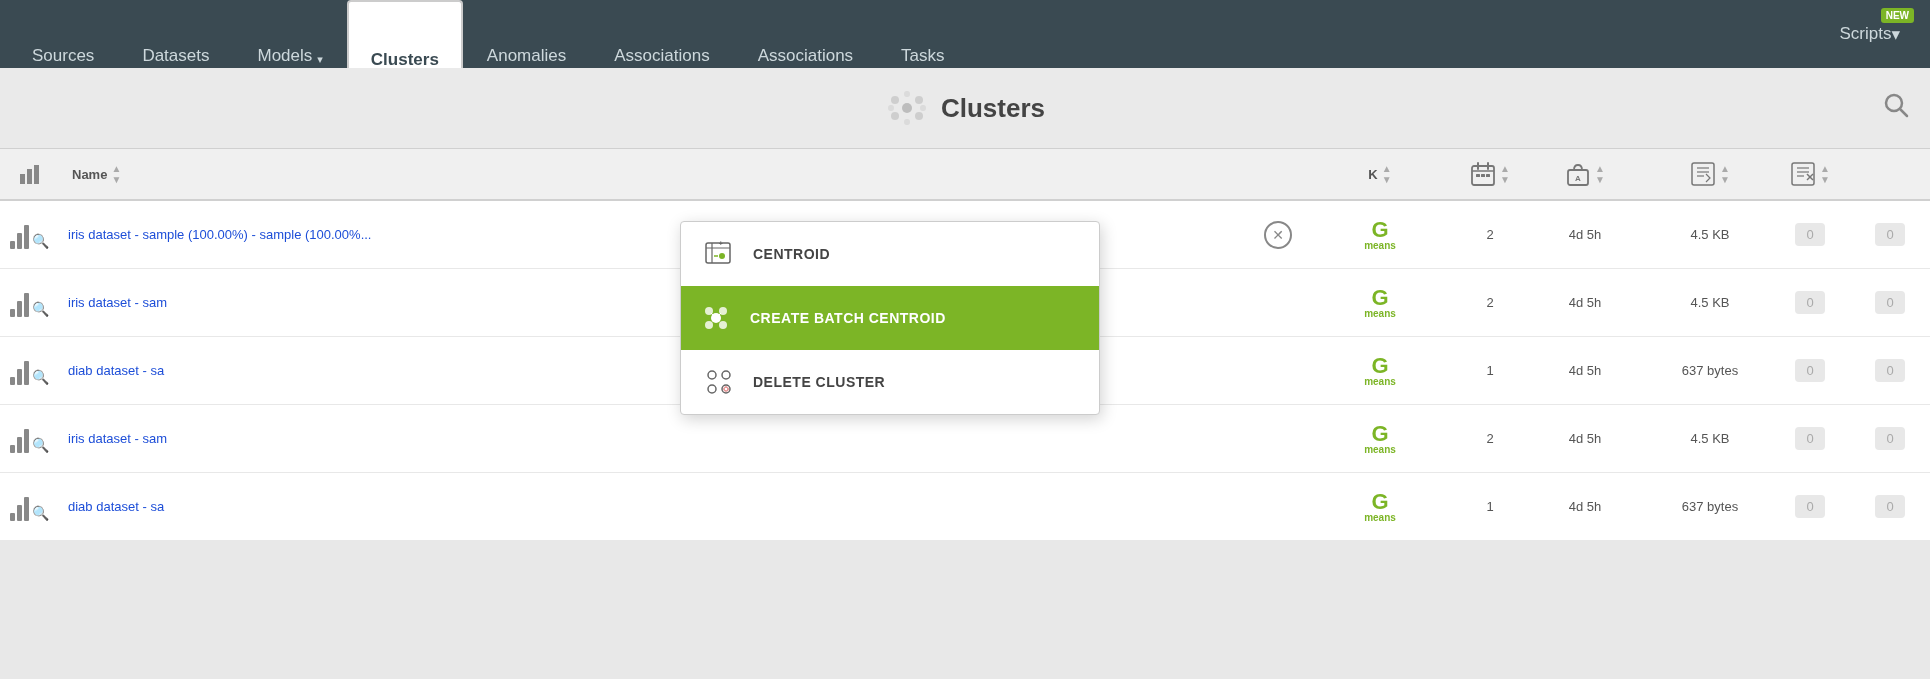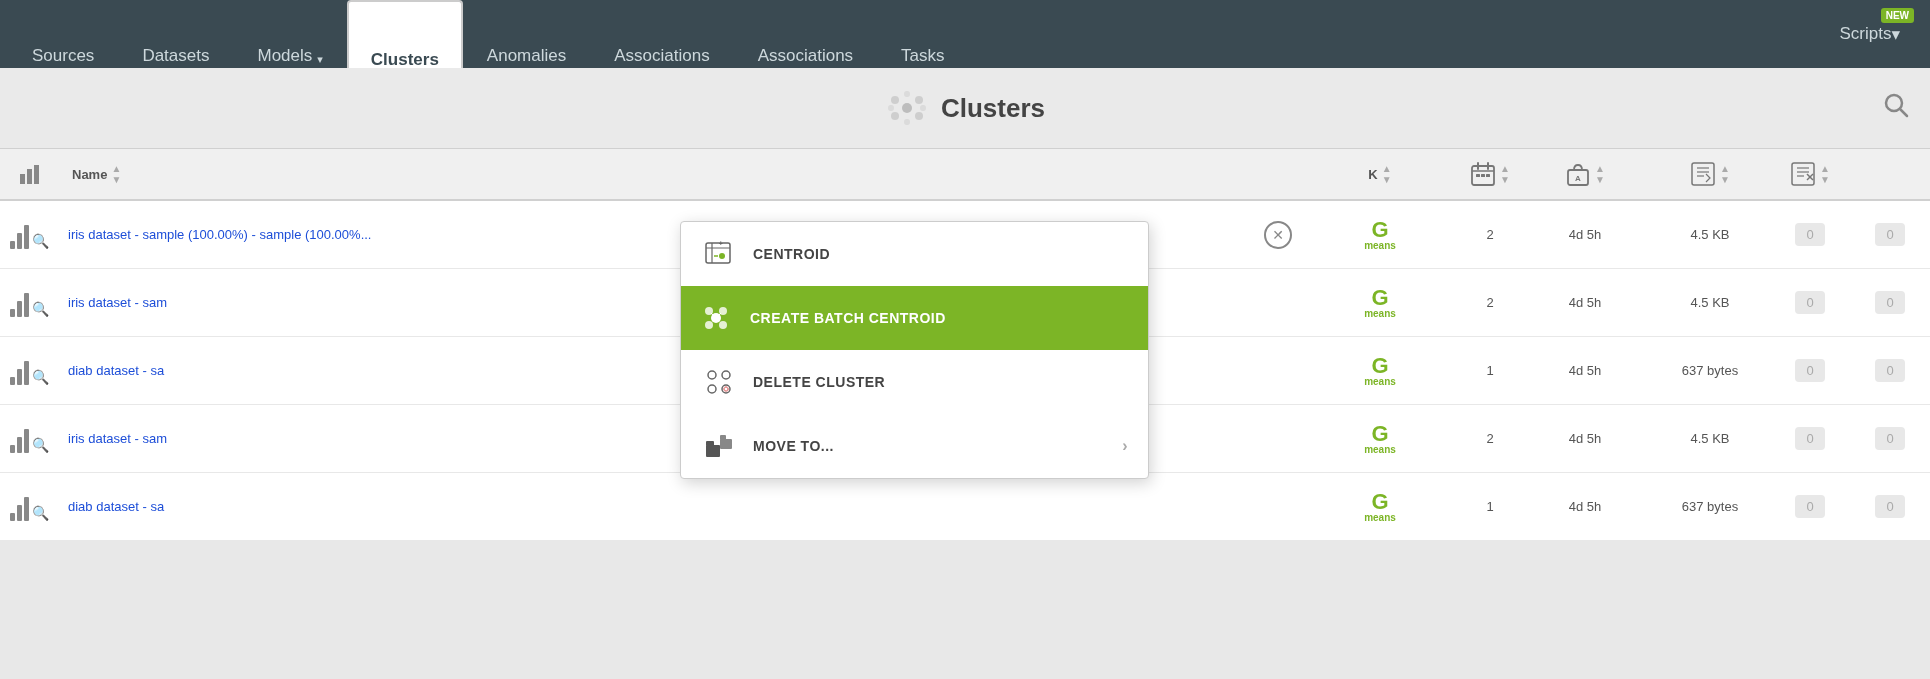--- a/index.html
+++ b/index.html
@@ -210,21 +210,21 @@
     
     .context-menu {
       position: absolute;
       top: 20px;
       left: 680px;
       background: #fff;
       border: 1px solid #ccc;
       border-radius: 4px;
       box-shadow: 2px 4px 16px rgba(0,0,0,0.18);
       z-index: 100;
-      width: 469px;
+      width: 420px;
       overflow: hidden;
     }
     .context-menu-item {
       display: flex;
       align-items: center;
       gap: 16px;
       padding: 14px 20px;
       font-size: 14px;
       font-weight: bold;
       color: #444;
@@ -486,32 +486,20 @@
             <circle cx="8" cy="22" r="4" fill="none" stroke="#666" stroke-width="1.5"></circle>
             <circle cx="22" cy="22" r="4" fill="none" stroke="#666" stroke-width="1.5"></circle>
             <circle cx="22" cy="22" r="2.5" fill="#cc3333"></circle>
             <line x1="20.5" y1="20.5" x2="23.5" y2="23.5" stroke="#fff" stroke-width="1.5"></line>
             <line x1="23.5" y1="20.5" x2="20.5" y2="23.5" stroke="#fff" stroke-width="1.5"></line>
           </svg>
         </div>
         <span>DELETE CLUSTER</span>
       </div>
 
-      <div class="context-menu-item">
-        <div class="menu-icon">
-          <svg width="30" height="30" viewBox="0 0 30 30">
-            <rect x="2" y="14" width="14" height="12" rx="1" fill="#555"></rect>
-            <rect x="2" y="10" width="8" height="5" rx="1" fill="#555"></rect>
-            <rect x="16" y="8" width="12" height="10" rx="1" fill="#888"></rect>
-            <rect x="16" y="4" width="6" height="5" rx="1" fill="#888"></rect>
-          </svg>
-        </div>
-        <span>MOVE TO...</span>
-        <span class="chevron">›</span>
-      </div>
     </div>
 
   </div>
 
   <div class="table-row">
     <div class="td">
       <div class="row-chart-icon">
         <div class="bar" style="height:8px;"></div>
         <div class="bar" style="height:16px;"></div>
         <div class="bar" style="height:24px;"></div>

